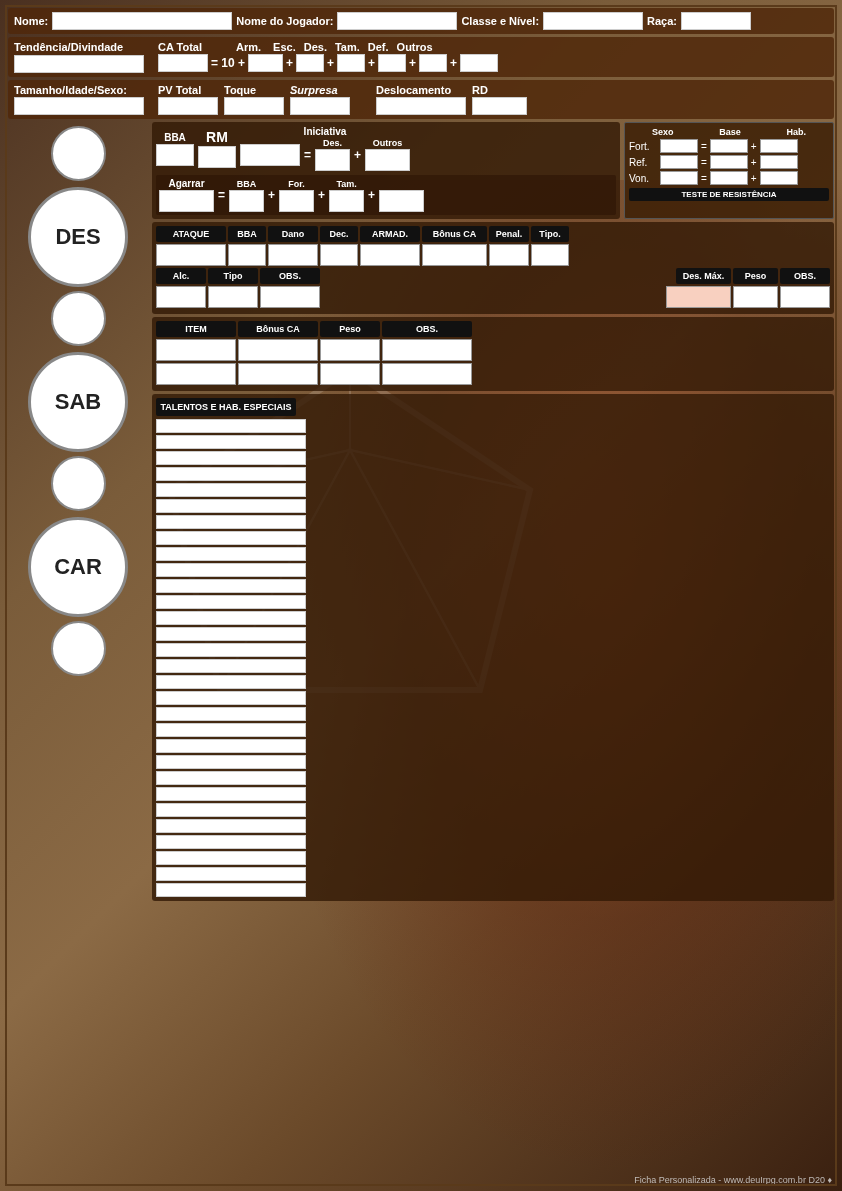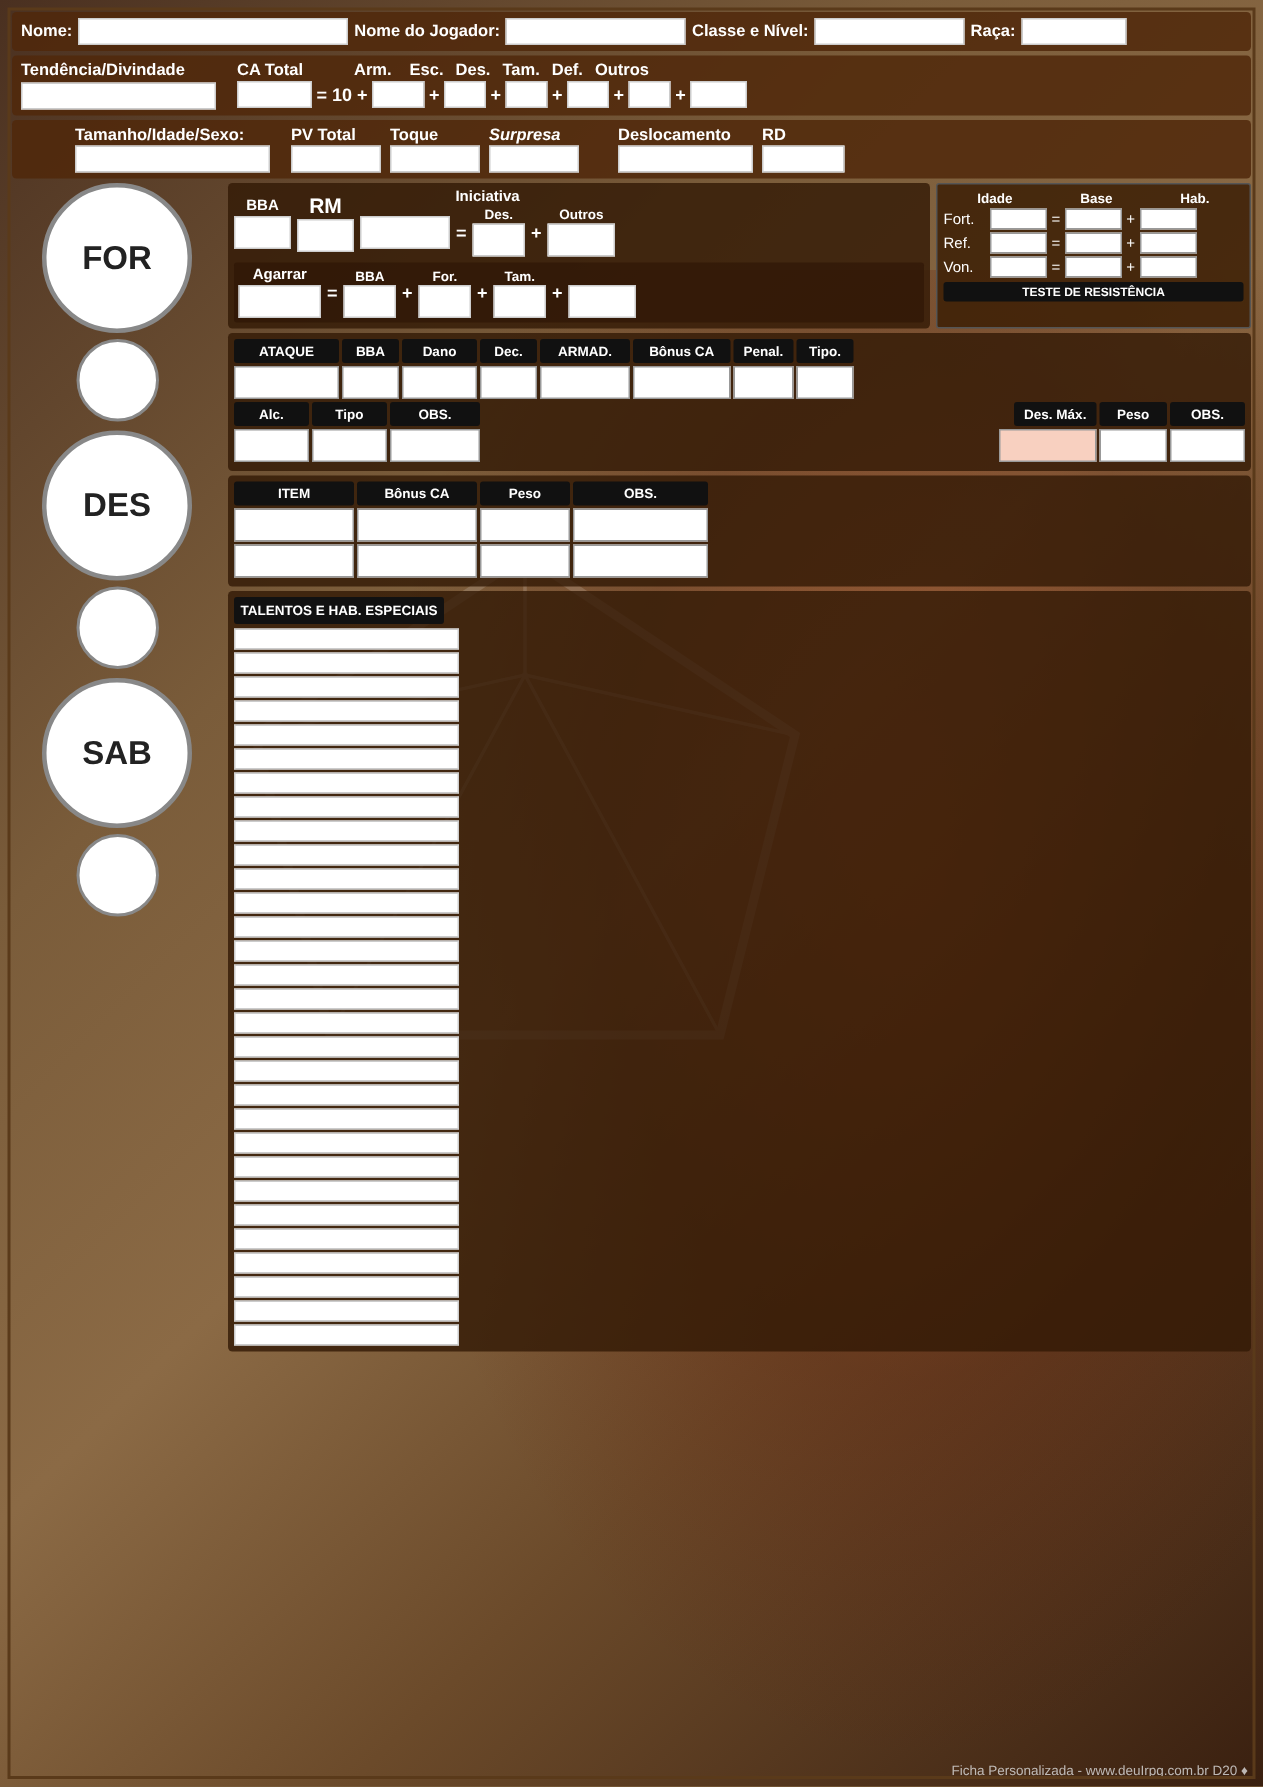--- a/index.html
+++ b/index.html
@@ -283,21 +283,21 @@
           <div class="input-box" style="width:28px;"></div>
           <span class="operator">+</span>
           <div class="input-box" style="width:38px;"></div>
         </div>
       </div>
     </div>
   </div>
 
   <div class="header-top">
     <div class="row-flex" style="gap:6px;">
-      <div style="display:flex;flex-direction:column;gap:1px;margin-left:36px;">
+      <div style="display:flex;flex-direction:column;gap:1px;">
         <span class="field-label">Tamanho/Idade/Sexo:</span>
         <div class="input-box" style="width:130px;"></div>
       </div>
       <div style="display:flex;flex-direction:column;gap:1px;margin-left:8px;">
         <span class="field-label">PV Total</span>
         <div class="input-box" style="width:60px;"></div>
       </div>
       <div style="display:flex;flex-direction:column;gap:1px;">
         <span class="field-label">Toque</span>
         <div class="input-box" style="width:60px;"></div>
@@ -316,23 +316,20 @@
       </div>
     </div>
   </div>
 
   <div style="display:flex; gap:4px; margin-top:2px;">
 
     <div style="width:140px; display:flex; flex-direction:column; gap:2px;">
 
       <div class="attr-item" style="height:auto;margin-bottom:4px;">
         <div style="display:flex;flex-direction:column;align-items:center;">
-          <div class="attr-circle-large">
-            <span class="attr-label">FOR</span>
-          </div>
           <div class="attr-circle-small"></div>
         </div>
       </div>
 
       <div class="attr-item" style="height:auto;margin-bottom:4px;">
         <div style="display:flex;flex-direction:column;align-items:center;">
           <div class="attr-circle-large">
             <span class="attr-label">DES</span>
           </div>
           <div class="attr-circle-small"></div>
@@ -343,20 +340,28 @@
 
       <div class="attr-item" style="height:auto;margin-bottom:4px;">
         <div style="display:flex;flex-direction:column;align-items:center;">
           <div class="attr-circle-large">
             <span class="attr-label">SAB</span>
           </div>
           <div class="attr-circle-small"></div>
         </div>
       </div>
 
+      <div class="attr-item" style="height:auto;margin-bottom:4px;">
+        <div style="display:flex;flex-direction:column;align-items:center;">
+          <div class="attr-circle-large">
+            <span class="attr-label">CAR</span>
+          </div>
+          <div class="attr-circle-small"></div>
+        </div>
+      </div>
 
     </div>
 
     <div style="flex:1;">
 
       <div style="display:flex;gap:4px;margin-bottom:3px;">
 
         <div style="flex:1;background:rgba(50,25,5,0.8);padding:4px;border-radius:3px;">
 
           <div class="row-flex" style="margin-bottom:4px;">
@@ -406,21 +411,21 @@
               <span class="field-label" style="font-size:9px;">Tam.</span>
               <div class="input-box" style="width:35px;height:22px;"></div>
             </div>
             <span class="operator">+</span>
             <div class="input-box" style="width:45px;height:22px;align-self:flex-end;"></div>
           </div>
         </div>
 
         <div class="save-box" style="width:210px;">
           <div class="save-header">
-            <span class="field-label" style="font-size:9px;">Idade</span>
+            <span class="field-label" style="font-size:9px;">Sexo</span>
             <span class="field-label" style="font-size:9px;">Base</span>
             <span class="field-label" style="font-size:9px;">Hab.</span>
           </div>
 
           <div class="save-row">
             <span class="save-label">Fort.</span>
             <div class="save-input"></div>
             <span class="eq-sign">=</span>
             <div class="save-input"></div>
             <span class="plus-sign">+</span>

